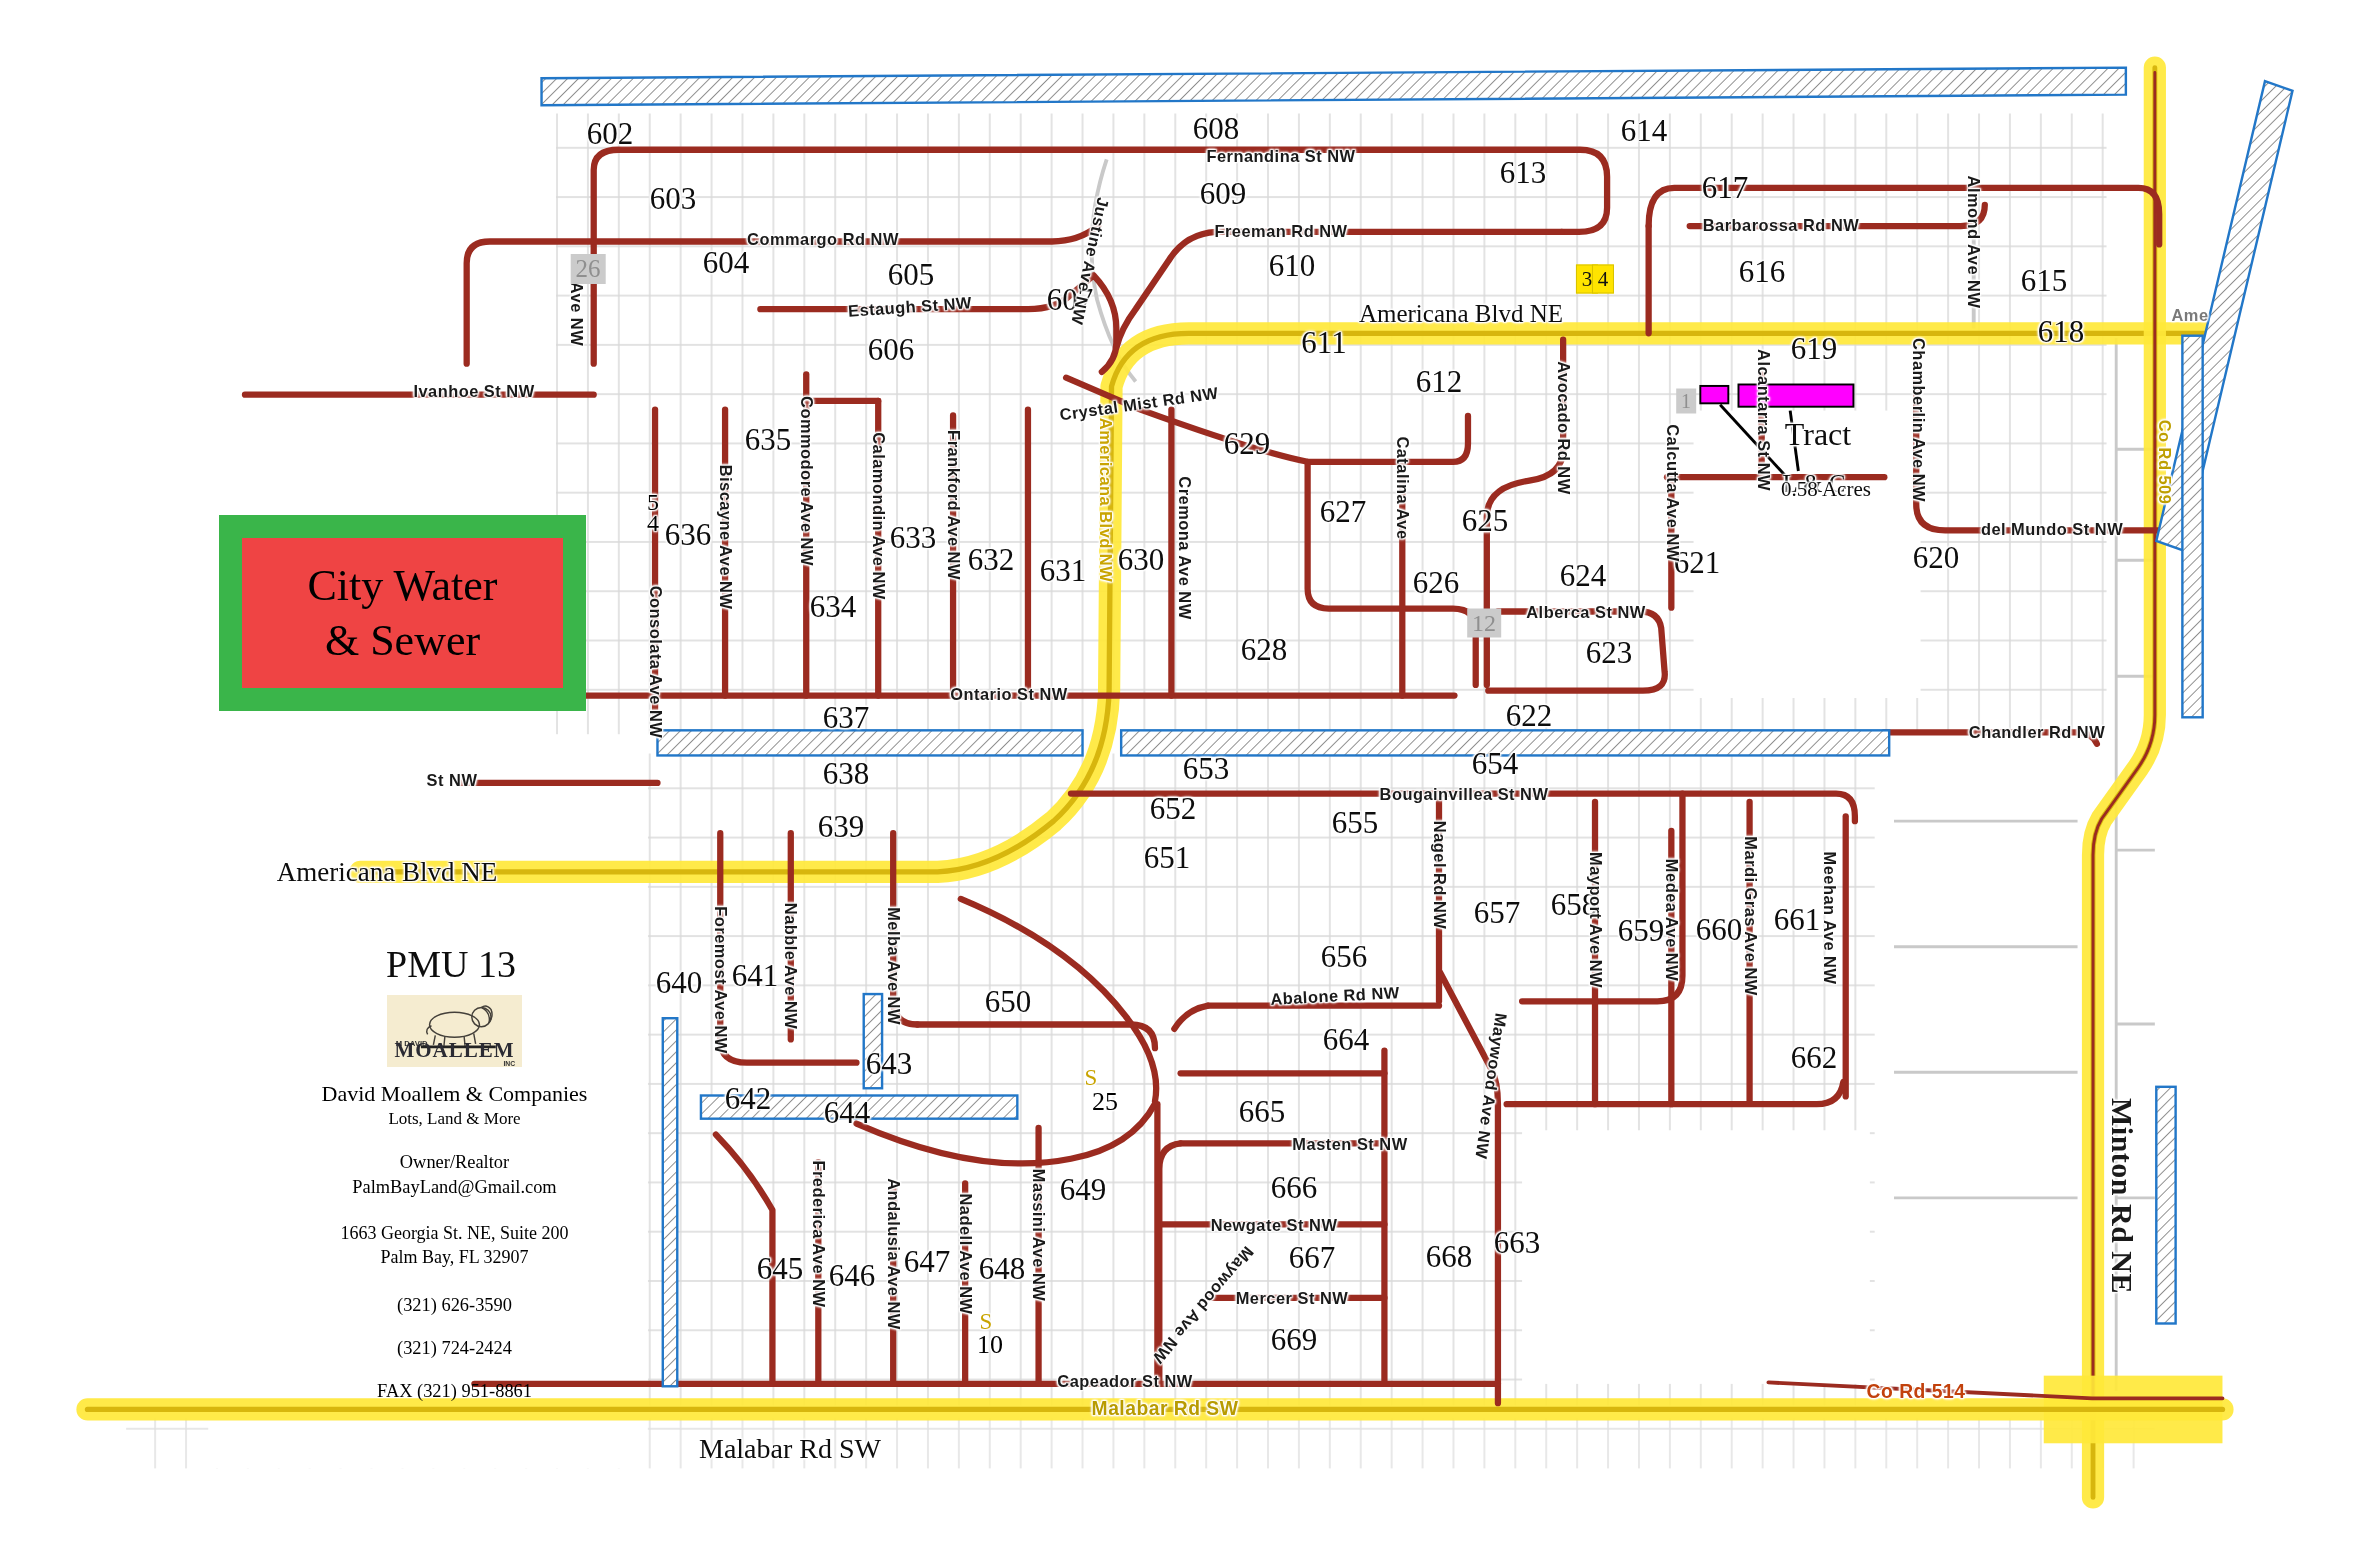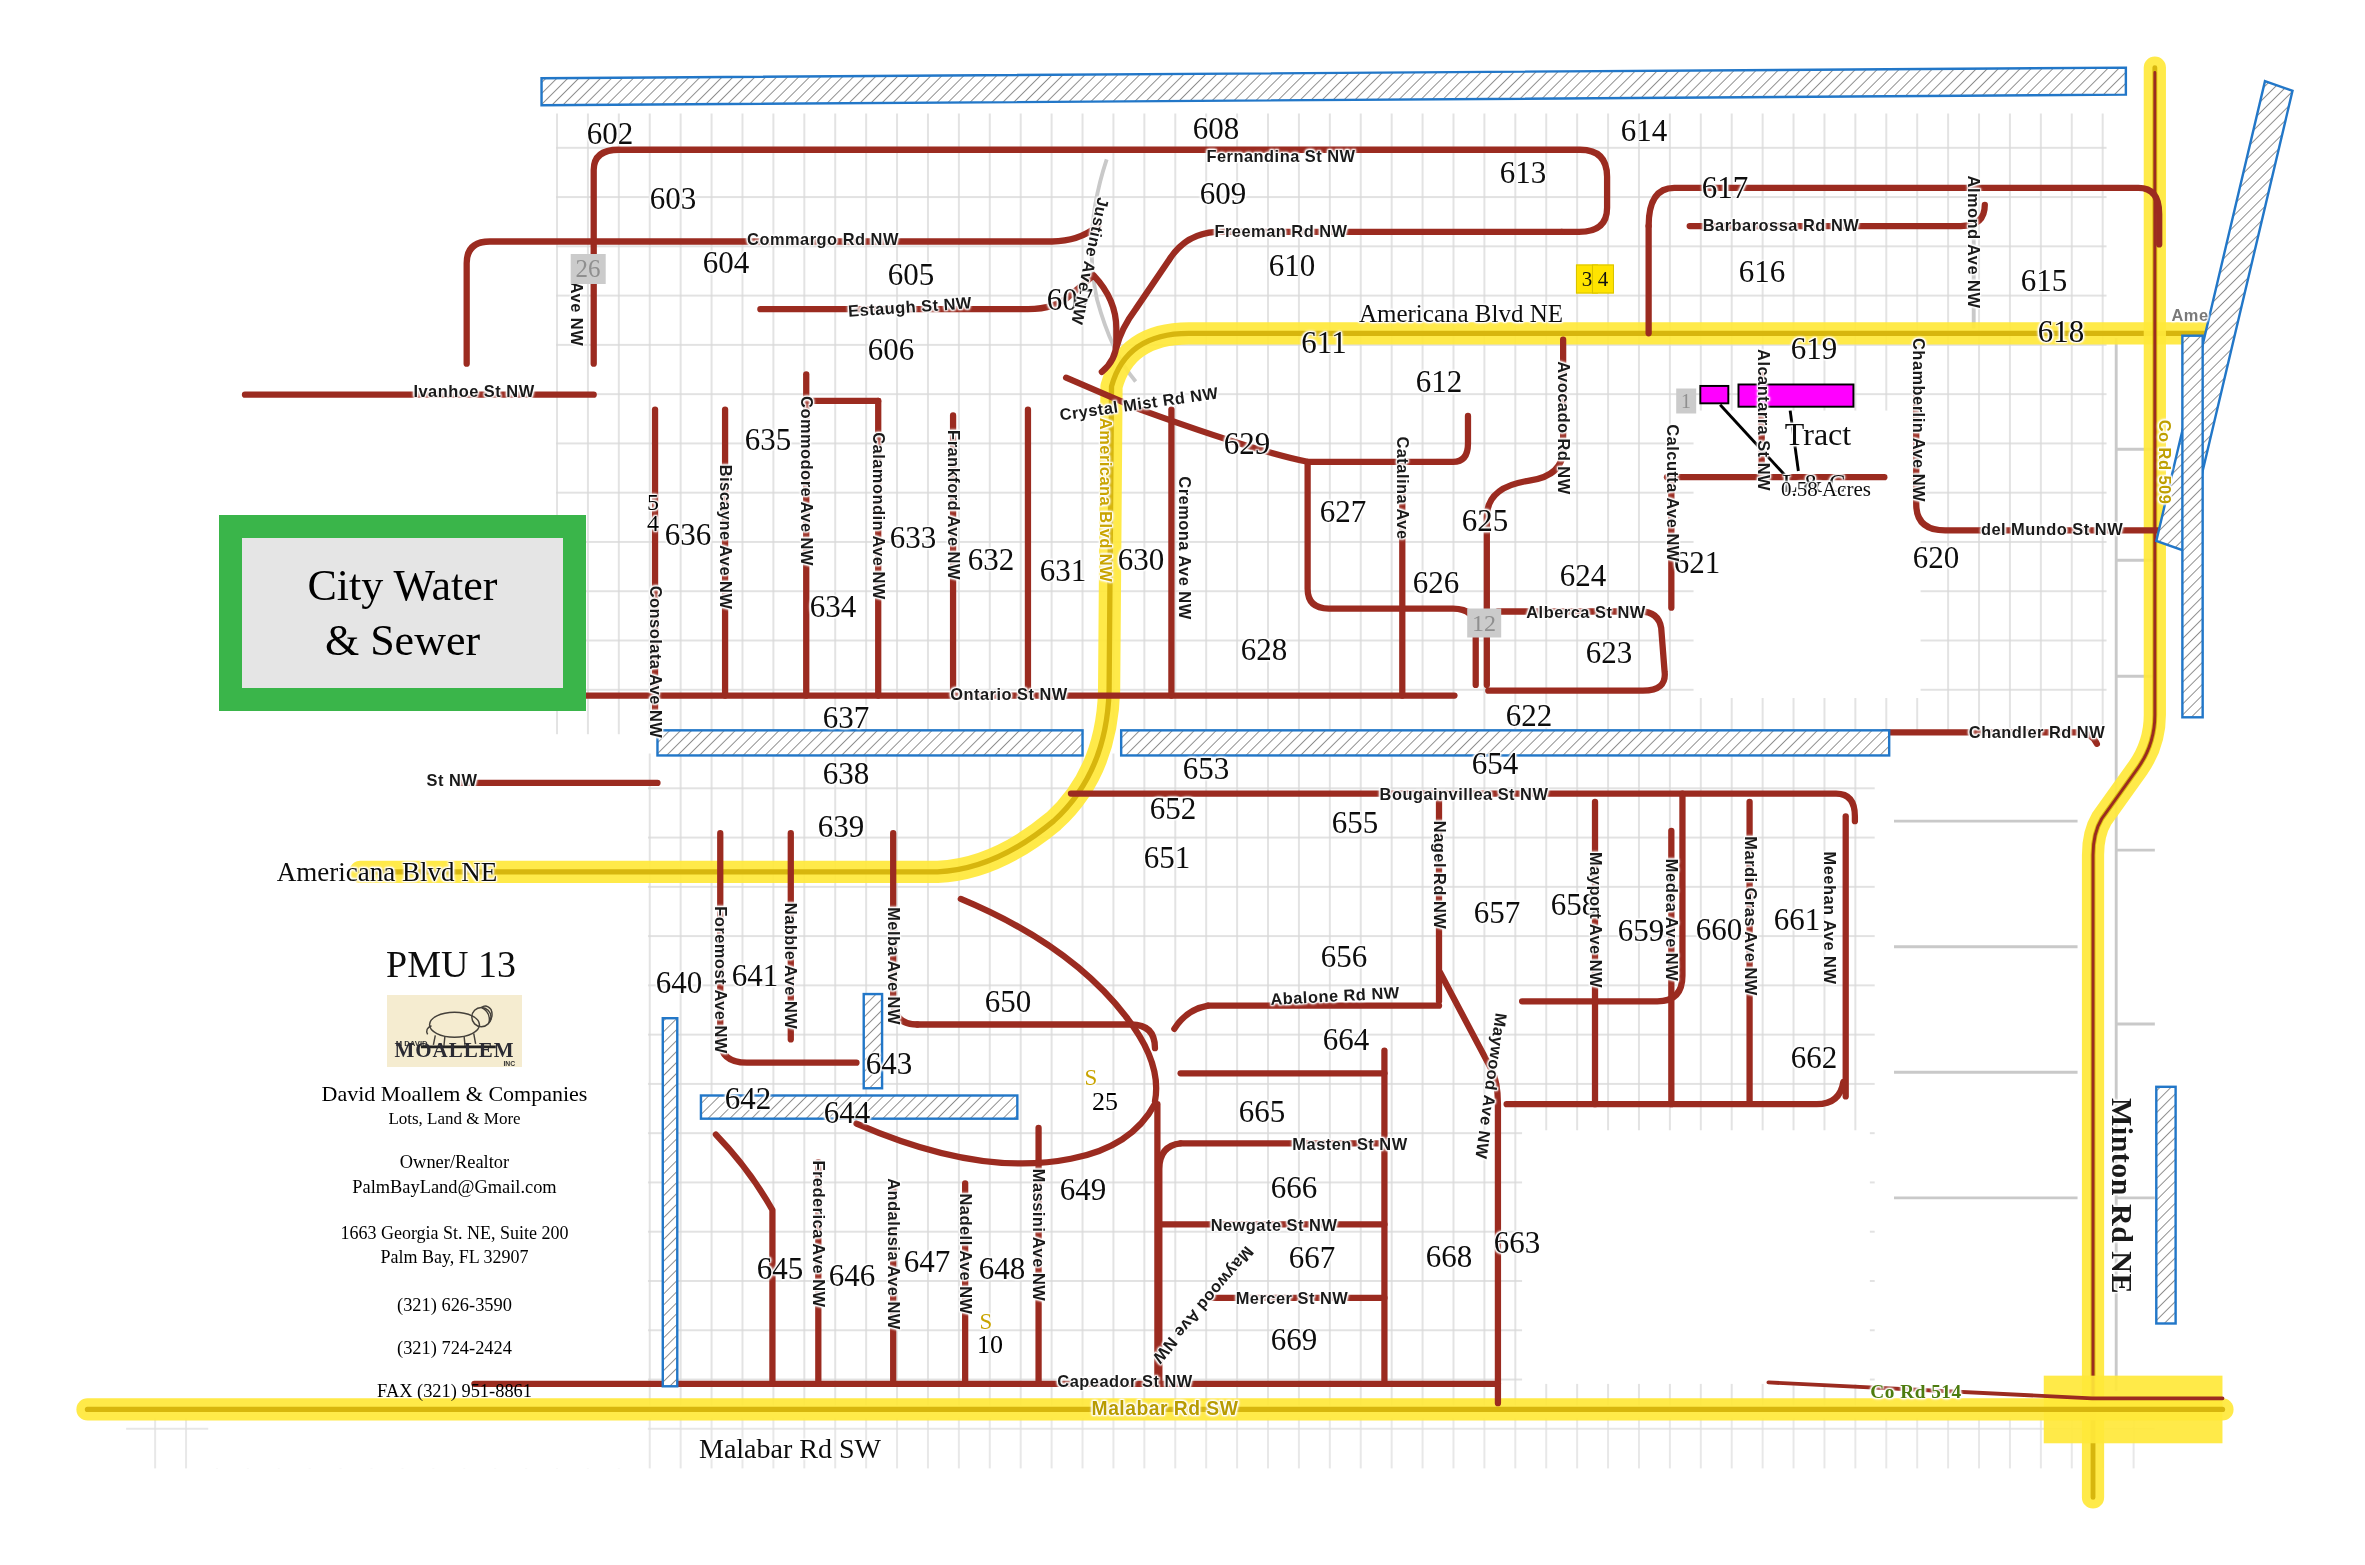--- a/index.html
+++ b/index.html
@@ -11,21 +11,21 @@
        text-shadow:0 0 3.4px #fff,0 0 3.4px #fff,0 0 3.4px #fff,1px 1px 1.4px #fff,-1px -1px 1.4px #fff,1px -1px 1.4px #fff,-1px 1px 1.4px #fff;}
   .street{font:700 16.4px "Liberation Sans",sans-serif;color:#1a1a1a;letter-spacing:0.5px;}
   .vstreet{font:700 16.4px "Liberation Sans",sans-serif;color:#1a1a1a;letter-spacing:0.5px;writing-mode:vertical-rl;}
   .section{font:400 31px "Liberation Serif",serif;color:#0d0d0d;}
   .big{font-family:"Liberation Serif",serif;color:#0d0d0d;font-weight:400;}
   .marker{font-family:"Liberation Serif",serif;display:flex;align-items:center;justify-content:center;}
   .graybox{background:#cbcbcb;color:#8f8f8f;}
   .yellowbox{background:#FFE400;color:#111;border:0.5px solid #d8c200;}
   .olive{color:#C9A400;}
   #legend-box{position:absolute;left:219px;top:515px;width:367px;height:196px;background:#3AB54A;box-sizing:border-box;}
-  #legend-inner{position:absolute;left:23px;top:23px;right:23px;bottom:23px;background:#e5e5e5;display:flex;flex-direction:column;align-items:center;justify-content:center;}
+  #legend-inner{position:absolute;left:23px;top:23px;right:23px;bottom:23px;background:#ef4444;display:flex;flex-direction:column;align-items:center;justify-content:center;}
   #legend-inner div{font:400 44px "Liberation Serif",serif;color:#000;line-height:1.25;}
   #card{position:absolute;left:271px;top:995px;width:367px;text-align:center;color:#000;}
   #logo{width:135px;height:72px;background:#F5ECD0;margin:0 auto;position:relative;}
   #logo .mdavid{position:absolute;left:8.7px;bottom:19.3px;font:700 7.7px "Liberation Sans",sans-serif;color:#333;}
   #logo .mname{position:absolute;left:0;right:0;bottom:3.9px;font:700 21px "Liberation Serif",serif;color:#2b2b33;letter-spacing:1px;}
   #logo .minc{position:absolute;right:6.8px;bottom:0px;font:700 6.8px "Liberation Sans",sans-serif;color:#333;}
   .cline{font-family:"Liberation Serif",serif;}
 </style>
 </head>
 <body>
@@ -245,21 +245,21 @@
       <div class="lab street" style="left: 2037px; top: 732px;">Chandler Rd NW</div>
       <div class="lab street" style="left: 1464px; top: 794px;">Bougainvillea St NW</div>
       <div class="lab street" style="left: 1335px; top: 996px; transform: translate(-50%, -50%) rotate(-3deg);">Abalone Rd NW</div>
       <div class="lab street" style="left: 1350px; top: 1144px;">Masten St NW</div>
       <div class="lab street" style="left: 1274px; top: 1225px;">Newgate St NW</div>
       <div class="lab street" style="left: 1292px; top: 1298px;">Mercer St NW</div>
       <div class="lab street" style="left: 1125px; top: 1381px;">Capeador St NW</div>
       <div class="lab street" style="left: 452px; top: 780px;">St NW</div>
       <div class="lab street" style="left: 2190px; top: 315px; color: rgb(122, 122, 122);">Ame</div>
       <div class="lab street" style="left: 1165px; top: 1409px; font-size: 19.3px; color: rgb(184, 155, 0);">Malabar Rd SW</div>
-      <div class="lab street" style="left: 1916px; top: 1392px; font-size: 19.3px; color: #4d7c0f; font-family: Liberation Serif, serif;">Co Rd 514</div>
+      <div class="lab street" style="left: 1916px; top: 1392px; font-size: 19.3px; color: #c2410c;">Co Rd 514</div>
       <div class="lab vstreet" style="left: 576px; top: 314px;">Ave NW</div>
       <div class="lab vstreet" style="left: 1090px; top: 261px; transform: translate(-50%, -50%) rotate(12deg);">Justine Ave NW</div>
       <div class="lab vstreet" style="left: 655px; top: 662px;">Consolata Ave NW</div>
       <div class="lab vstreet" style="left: 725px; top: 537px;">Biscayne Ave NW</div>
       <div class="lab vstreet" style="left: 806px; top: 481px;">Commodore Ave NW</div>
       <div class="lab vstreet" style="left: 878px; top: 516px;">Calamondin Ave NW</div>
       <div class="lab vstreet" style="left: 953px; top: 505px;">Frankford Ave NW</div>
       <div class="lab vstreet" style="left: 1184px; top: 548px;">Cremona Ave NW</div>
       <div class="lab vstreet" style="left: 1105px; top: 500px; color: rgb(201, 164, 0);">Americana Blvd NW</div>
       <div class="lab vstreet" style="left: 1402px; top: 488px;">Catalina Ave</div>

